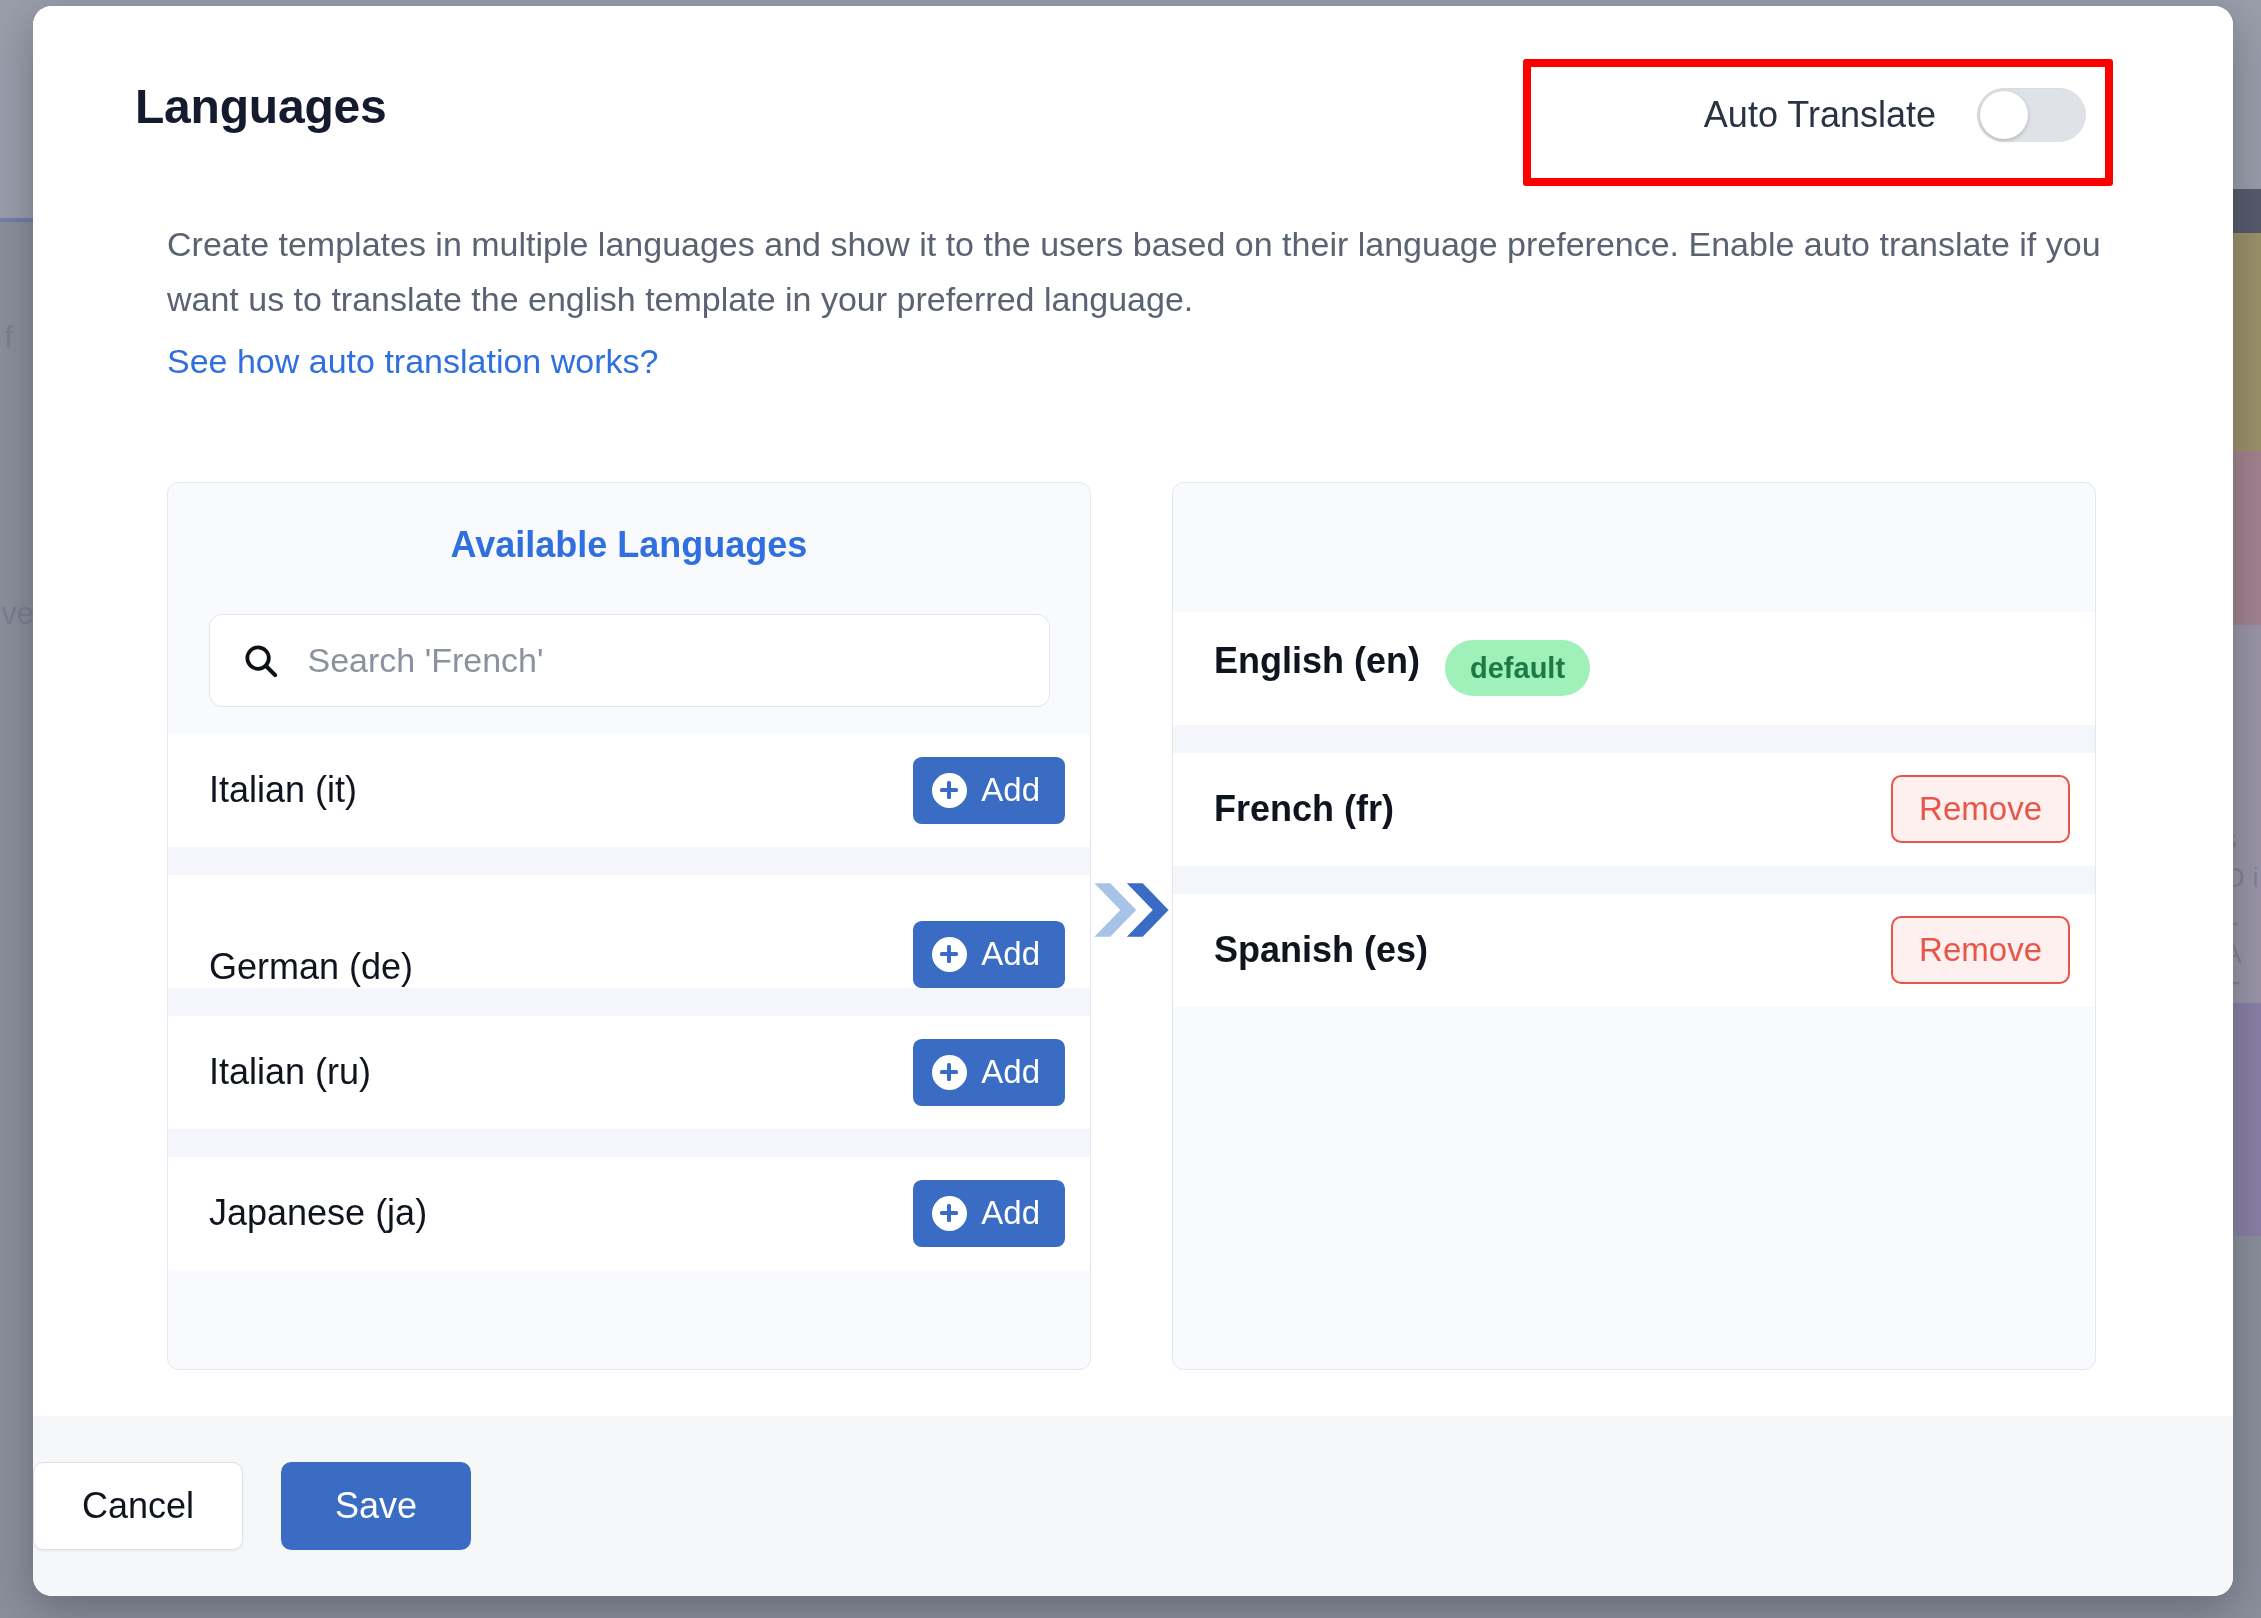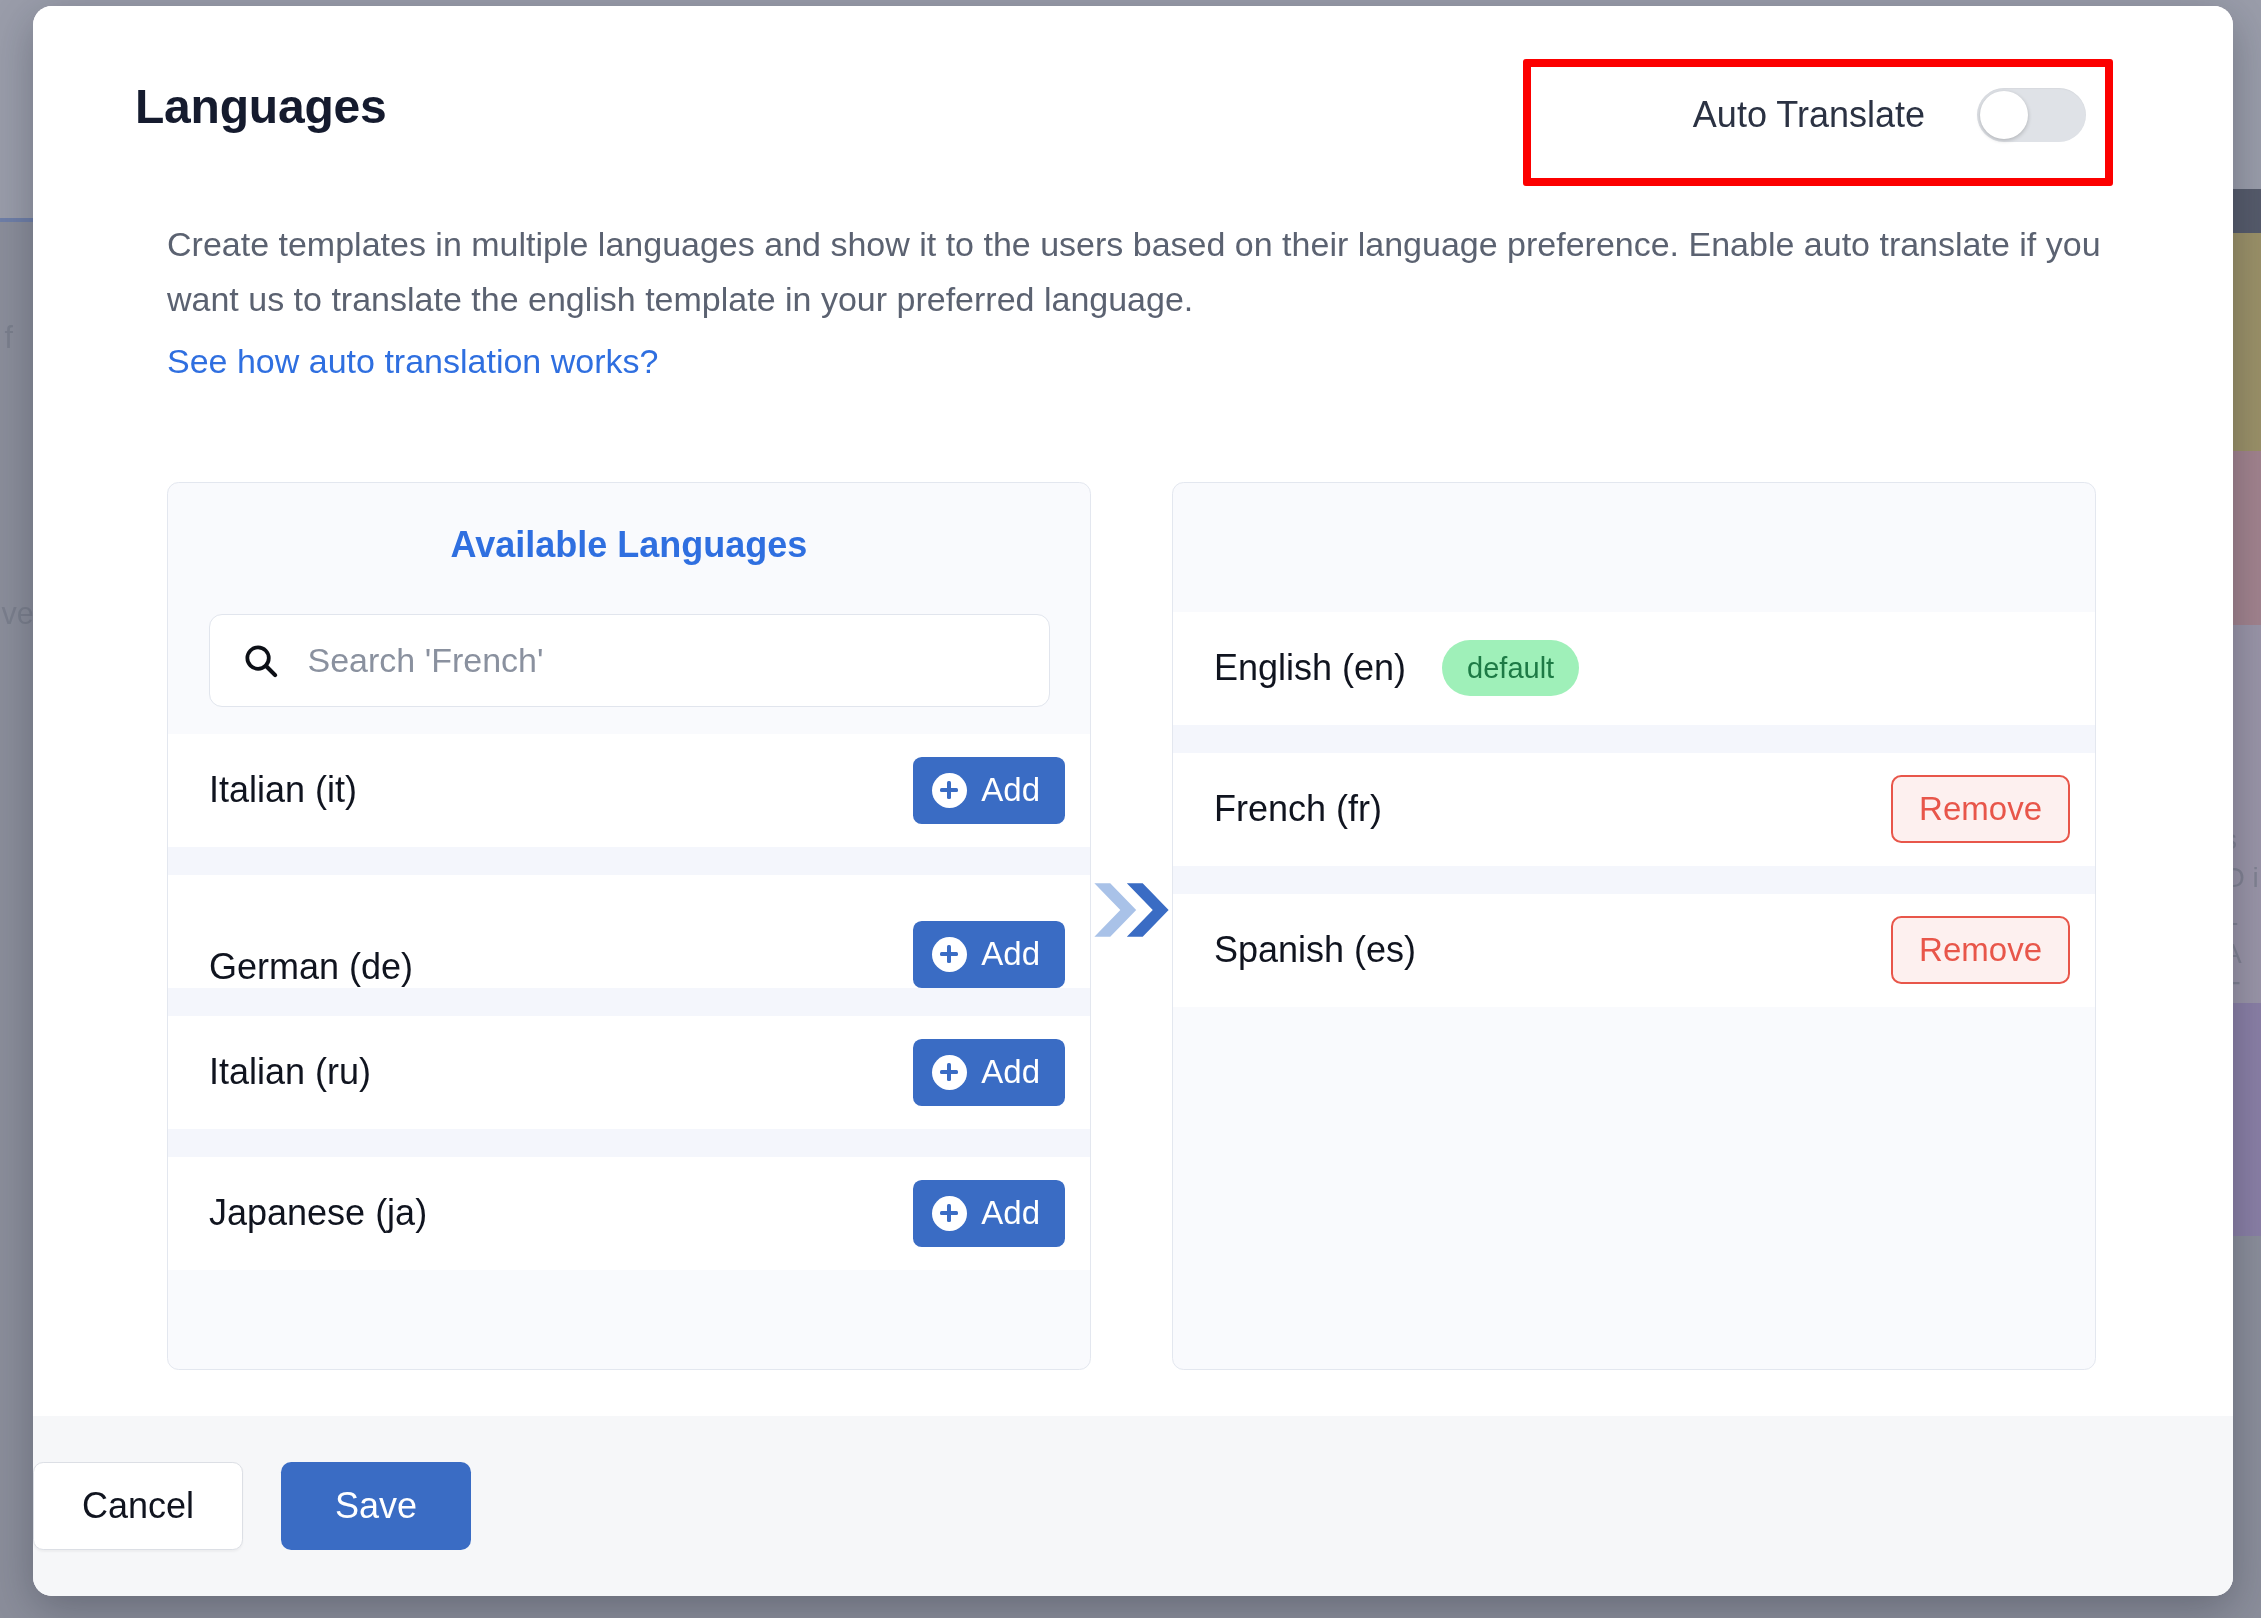--- a/index.html
+++ b/index.html
@@ -85,21 +85,21 @@
     height: 127px;
     border: 8px solid #fc0000;
     border-radius: 2.9px;
   }
   #auto-translate-group {
     position: absolute;
     right: 45px;
     top: 13px;
     display: flex;
     align-items: center;
-    gap: 52px;
+    gap: 41px;
   }
   #auto-translate-label {
     font-size: 36px;
     color: #2b3243;
   }
   #auto-translate-toggle {
     position: relative;
     width: 109px;
     height: 54px;
     border-radius: 27px;
@@ -214,21 +214,21 @@
   }
   .rows::before { content: ""; }
   .row-sep {
     height: 28px;
     background: #f4f6fc;
   }
   .lang-name {
     font-size: 36px;
     color: #10141f;
   }
-  .name-cell { display: flex; align-items: center; gap: 36px; }
+  .name-cell { display: flex; gap: 25px; font-weight: bold; }
 
   .add-button {
     display: flex;
     align-items: center;
     gap: 14.5px;
     background: #3a6cc4;
     border: none;
     border-radius: 8.7px;
     padding: 14.5px 25px 14.5px 19px;
     cursor: pointer;

